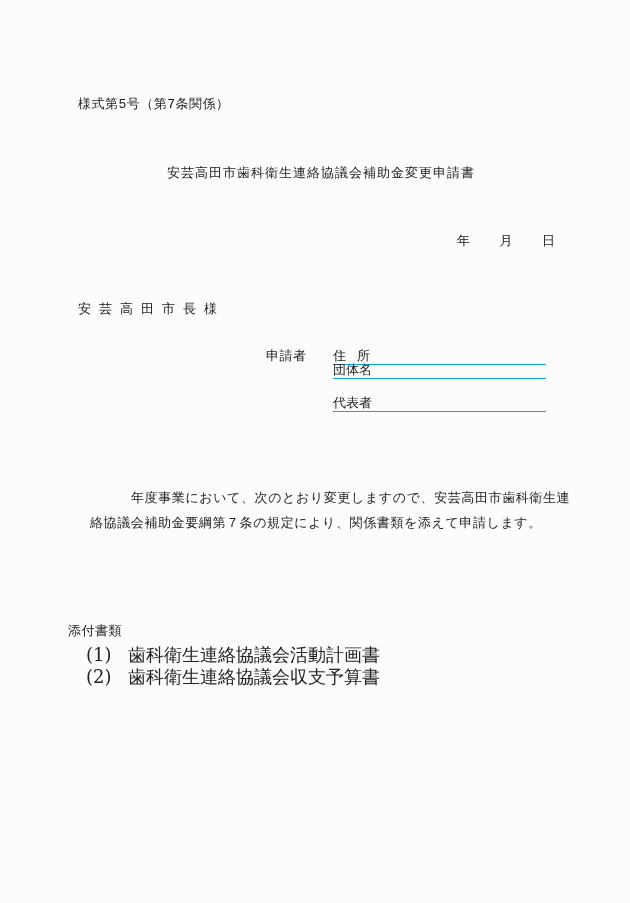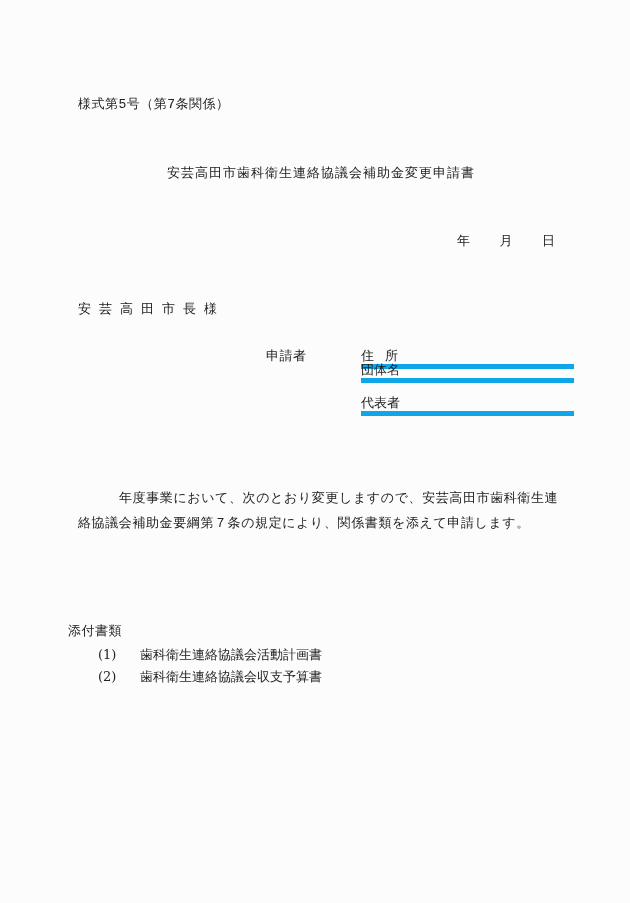--- a/index.html
+++ b/index.html
@@ -27,44 +27,43 @@
 
     #addressee { left: 78px; top: 302px; letter-spacing: 8px; text-align: center; }
 
     #applicant-label { left: 266px; top: 349px; }
 
     .field-row {
       position: absolute;
       left: 333px;
       width: 213px;
       height: 16px;
-      border-bottom: 5px solid #0ea5e9;
+      border-bottom: 1px solid #0ea5e9;
       font-size: 13px;
       line-height: 16px;
-      margin-left: 28px;
     }
     #field-address { top: 348px; }
     #field-address .lbl { letter-spacing: 11px; }
     #field-org { top: 362px; font-family: Liberation Serif, serif; }
     #field-rep { top: 395px; }
 
     #body-para {
       position: absolute;
-      left: 78px;
+      left: 90px;
       top: 485px;
       width: 490px;
       font-size: 13px;
       line-height: 25px;
       letter-spacing: 0.6px;
       text-indent: 41px;
       white-space: normal;
     }
 
     #attach-heading { left: 68px; top: 624px; }
-    .attach-item { position: absolute; left: 98px; font-size: 13px; line-height: 16px; white-space: nowrap; }
+    .attach-item { position: absolute; left: 86px; font-size: 18px; line-height: 16px; white-space: nowrap; }
     .attach-item .num { display: inline-block; width: 42px; }
     #attach-item-1 { top: 647px; }
     #attach-item-2 { top: 669px; }
   </style>
 </head>
 <body>
 
 <div>
 
   <div id="form-number" class="abs txt">様式第5号（第7条関係）</div>

